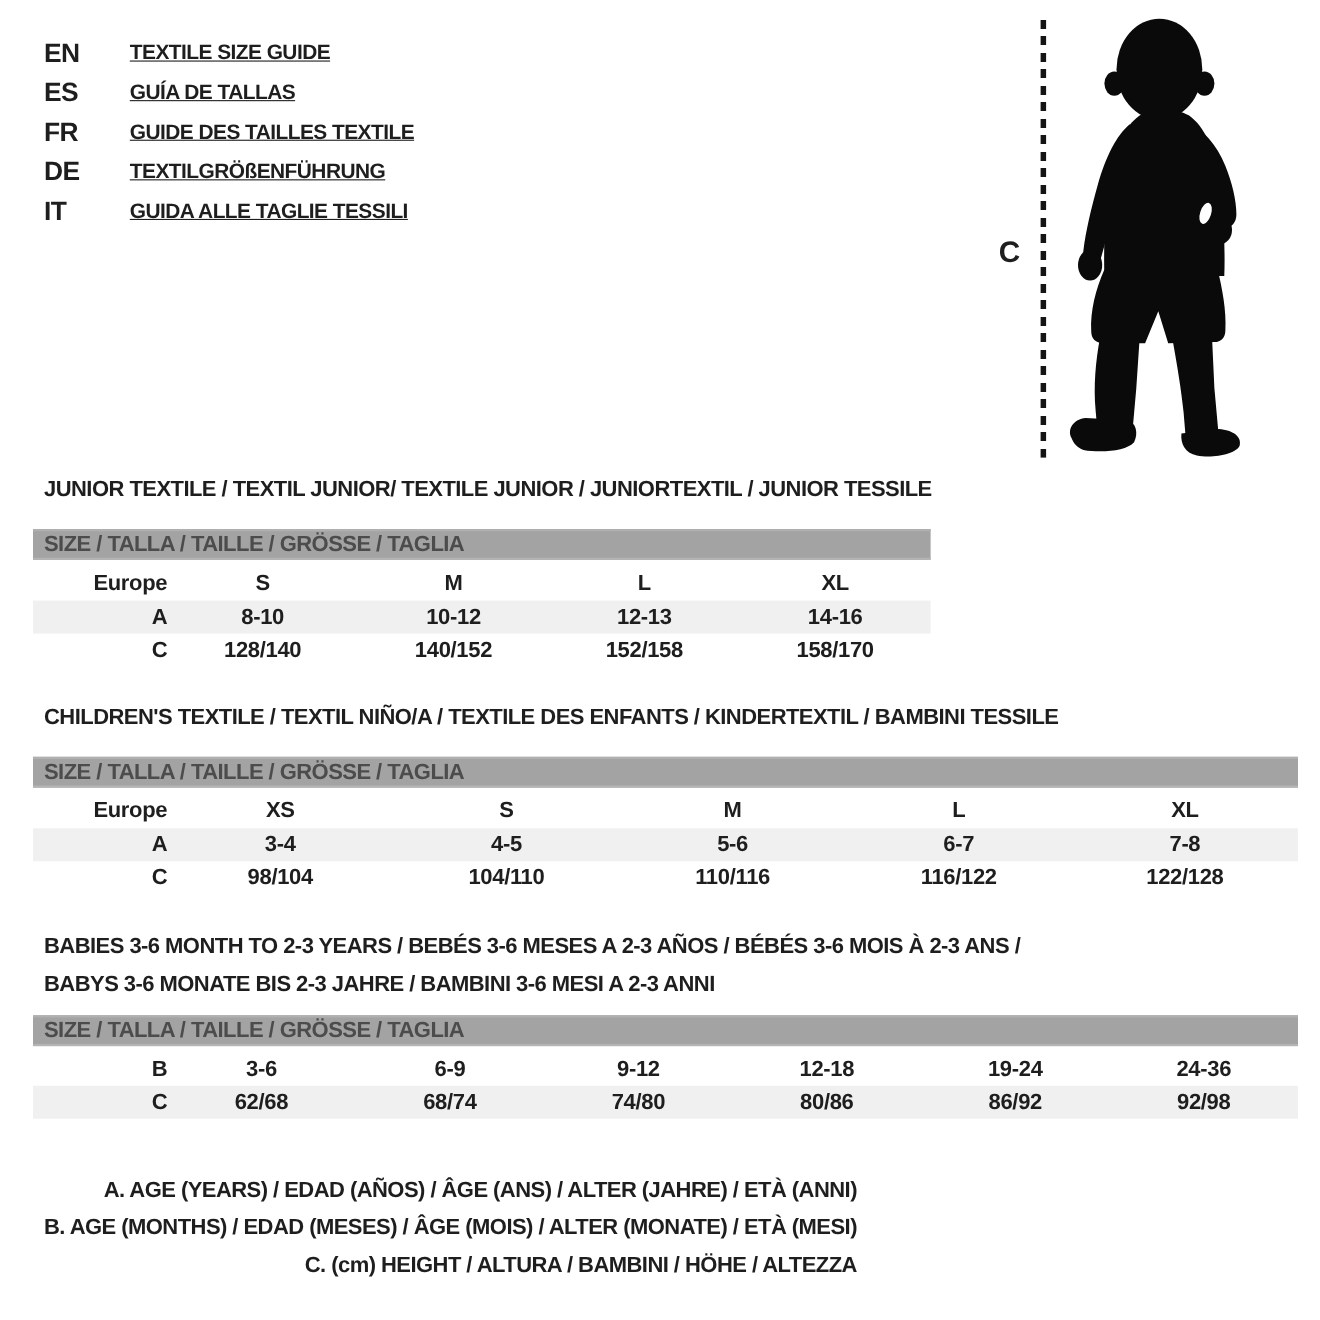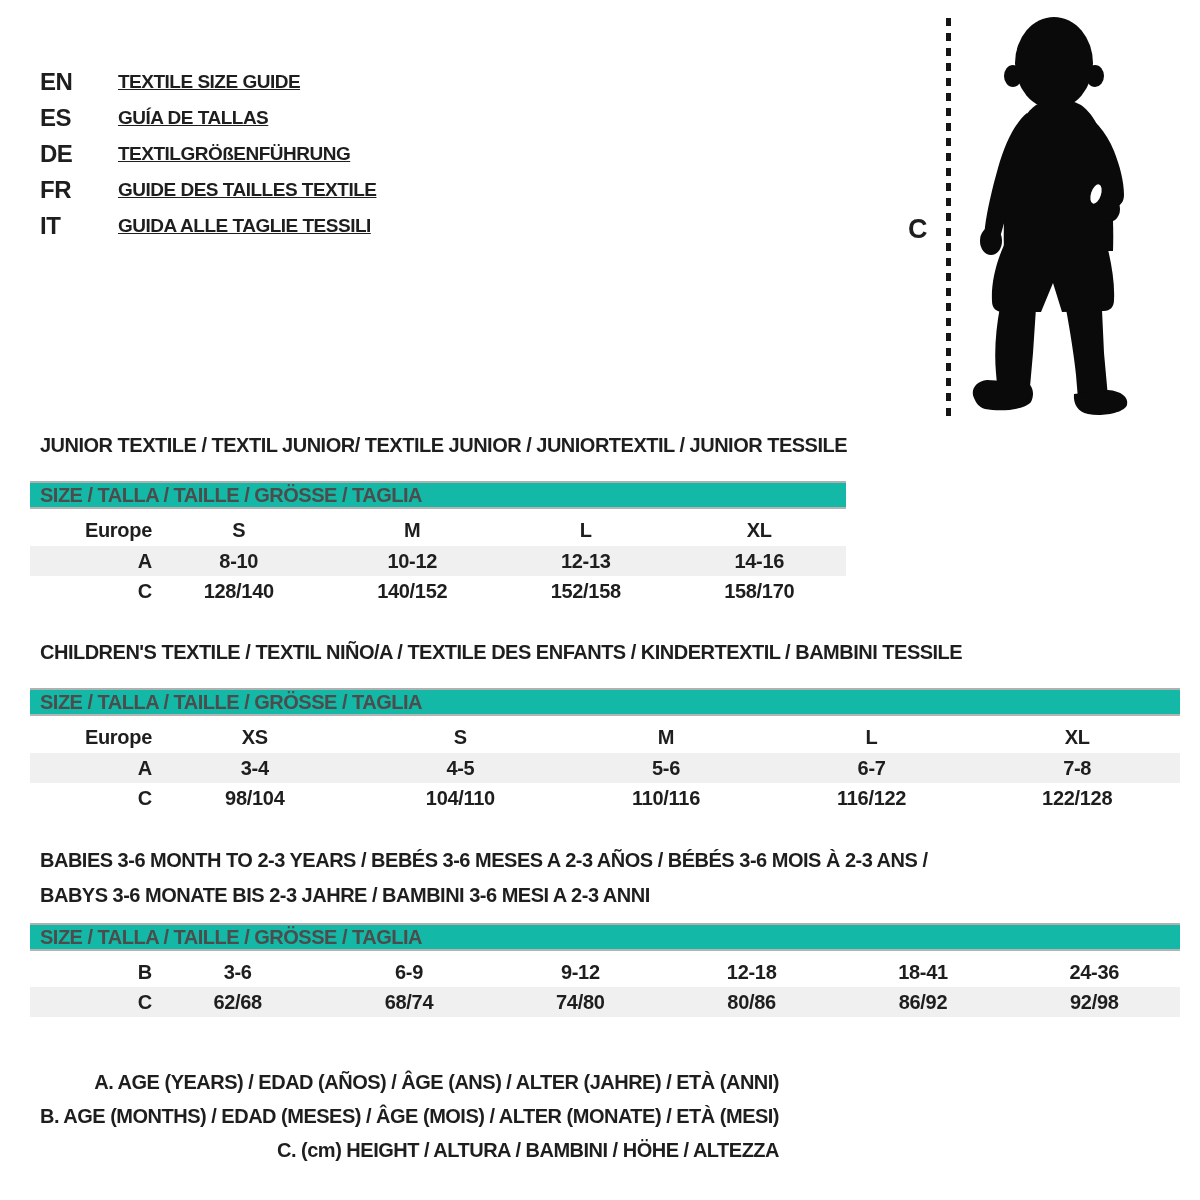--- a/index.html
+++ b/index.html
@@ -1,21 +1,21 @@
 <!DOCTYPE html>
 <html><head>
 <meta charset="utf-8">
 <style>
   html,body{margin:0;padding:0;}
   body{width:1200px;height:1200px;background:#ffffff;position:relative;overflow:hidden;
        font-family:"Liberation Sans", sans-serif;color:#1e1e1e;}
   .abs{position:absolute;}
 
   
-  .lang-list{left:40px;top:31px;margin-top:33px;}
+  .lang-list{left:40px;top:31px;}
   .lang-row{display:flex;height:36px;align-items:center;}
   .lang-code{width:78px;font-size:24px;font-weight:700;letter-spacing:-0.5px;}
   .lang-label{font-size:19px;font-weight:700;letter-spacing:-0.5px;white-space:nowrap;text-decoration:underline;}
 
   
   .dash-line{left:946px;top:18px;width:5px;height:398px;
     background-image:repeating-linear-gradient(to bottom,#141414 0px,#141414 8px,transparent 8px,transparent 15px);}
   .c-label{left:908px;top:214px;font-size:27px;font-weight:700;}
   .baby-svg{left:963px;top:13px;}
 
@@ -23,21 +23,21 @@
   .sec-title{font-size:20px;font-weight:700;letter-spacing:-0.5px;white-space:nowrap;}
   .junior-title{left:40px;top:434px;}
   .children-title{left:40px;top:641px;}
   .babies-title{left:40px;top:843px;line-height:35px;}
 
   
   .stable{box-sizing:border-box;}
   .junior-table{left:30px;top:481px;width:816px;}
   .children-table{left:30px;top:688px;width:1150px;}
   .babies-table{left:30px;top:923px;width:1150px;}
-  .size-bar{box-sizing:border-box;height:28px;background:#14b8a6;
+  .size-bar{box-sizing:border-box;height:28px;background:#a3a3a3;
     border-top:2px solid #b0b0b0;border-bottom:2px solid #b4b4b4;
     line-height:24px;padding-left:10px;color:#4c4c4c;
     font-size:20px;font-weight:700;letter-spacing:-0.5px;}
   .row{display:flex;height:30px;line-height:30px;font-size:20px;font-weight:700;letter-spacing:-0.3px;}
   .head-row{margin-top:5px;height:32px;line-height:32px;}
   .babies-table .first-row{margin-top:6px;}
   .row .cell{flex:1;text-align:center;}
   .row .lbl{flex:0 0 112px;text-align:right;padding-left:10px;}
   .shaded{background:#f0f0f0;}
 
@@ -51,26 +51,26 @@
 <div class="abs lang-list">
   <div class="lang-row">
     <span class="lang-code">EN</span>
     <span class="lang-label">TEXTILE SIZE GUIDE</span>
   </div>
   <div class="lang-row">
     <span class="lang-code">ES</span>
     <span class="lang-label">GUÍA DE TALLAS</span>
   </div>
   <div class="lang-row">
+    <span class="lang-code">FR</span>
+    <span class="lang-label">GUIDE DES TAILLES TEXTILE</span>
+  </div>
+  <div class="lang-row">
     <span class="lang-code">DE</span>
     <span class="lang-label">TEXTILGRÖßENFÜHRUNG</span>
-  </div>
-  <div class="lang-row">
-    <span class="lang-code">FR</span>
-    <span class="lang-label">GUIDE DES TAILLES TEXTILE</span>
   </div>
   <div class="lang-row">
     <span class="lang-code">IT</span>
     <span class="lang-label">GUIDA ALLE TAGLIE TESSILI</span>
   </div>
 </div>
 
 <div class="abs dash-line"></div>
 <span class="abs c-label">C</span>
 <svg class="abs baby-svg" width="177" height="407" viewBox="0 0 177 407" fill="#0a0a0a" xmlns="http://www.w3.org/2000/svg">
@@ -150,21 +150,21 @@
   <div>BABYS 3-6 MONATE BIS 2-3 JAHRE / BAMBINI 3-6 MESI A 2-3 ANNI</div>
 </div>
 <div class="abs stable babies-table">
   <div class="size-bar">SIZE / TALLA / TAILLE / GRÖSSE / TAGLIA</div>
   <div class="row first-row">
     <span class="cell lbl">B</span>
     <span class="cell">3-6</span>
     <span class="cell">6-9</span>
     <span class="cell">9-12</span>
     <span class="cell">12-18</span>
-    <span class="cell">18-41</span>
+    <span class="cell">19-24</span>
     <span class="cell">24-36</span>
   </div>
   <div class="row shaded">
     <span class="cell lbl">C</span>
     <span class="cell">62/68</span>
     <span class="cell">68/74</span>
     <span class="cell">74/80</span>
     <span class="cell">80/86</span>
     <span class="cell">86/92</span>
     <span class="cell">92/98</span>

